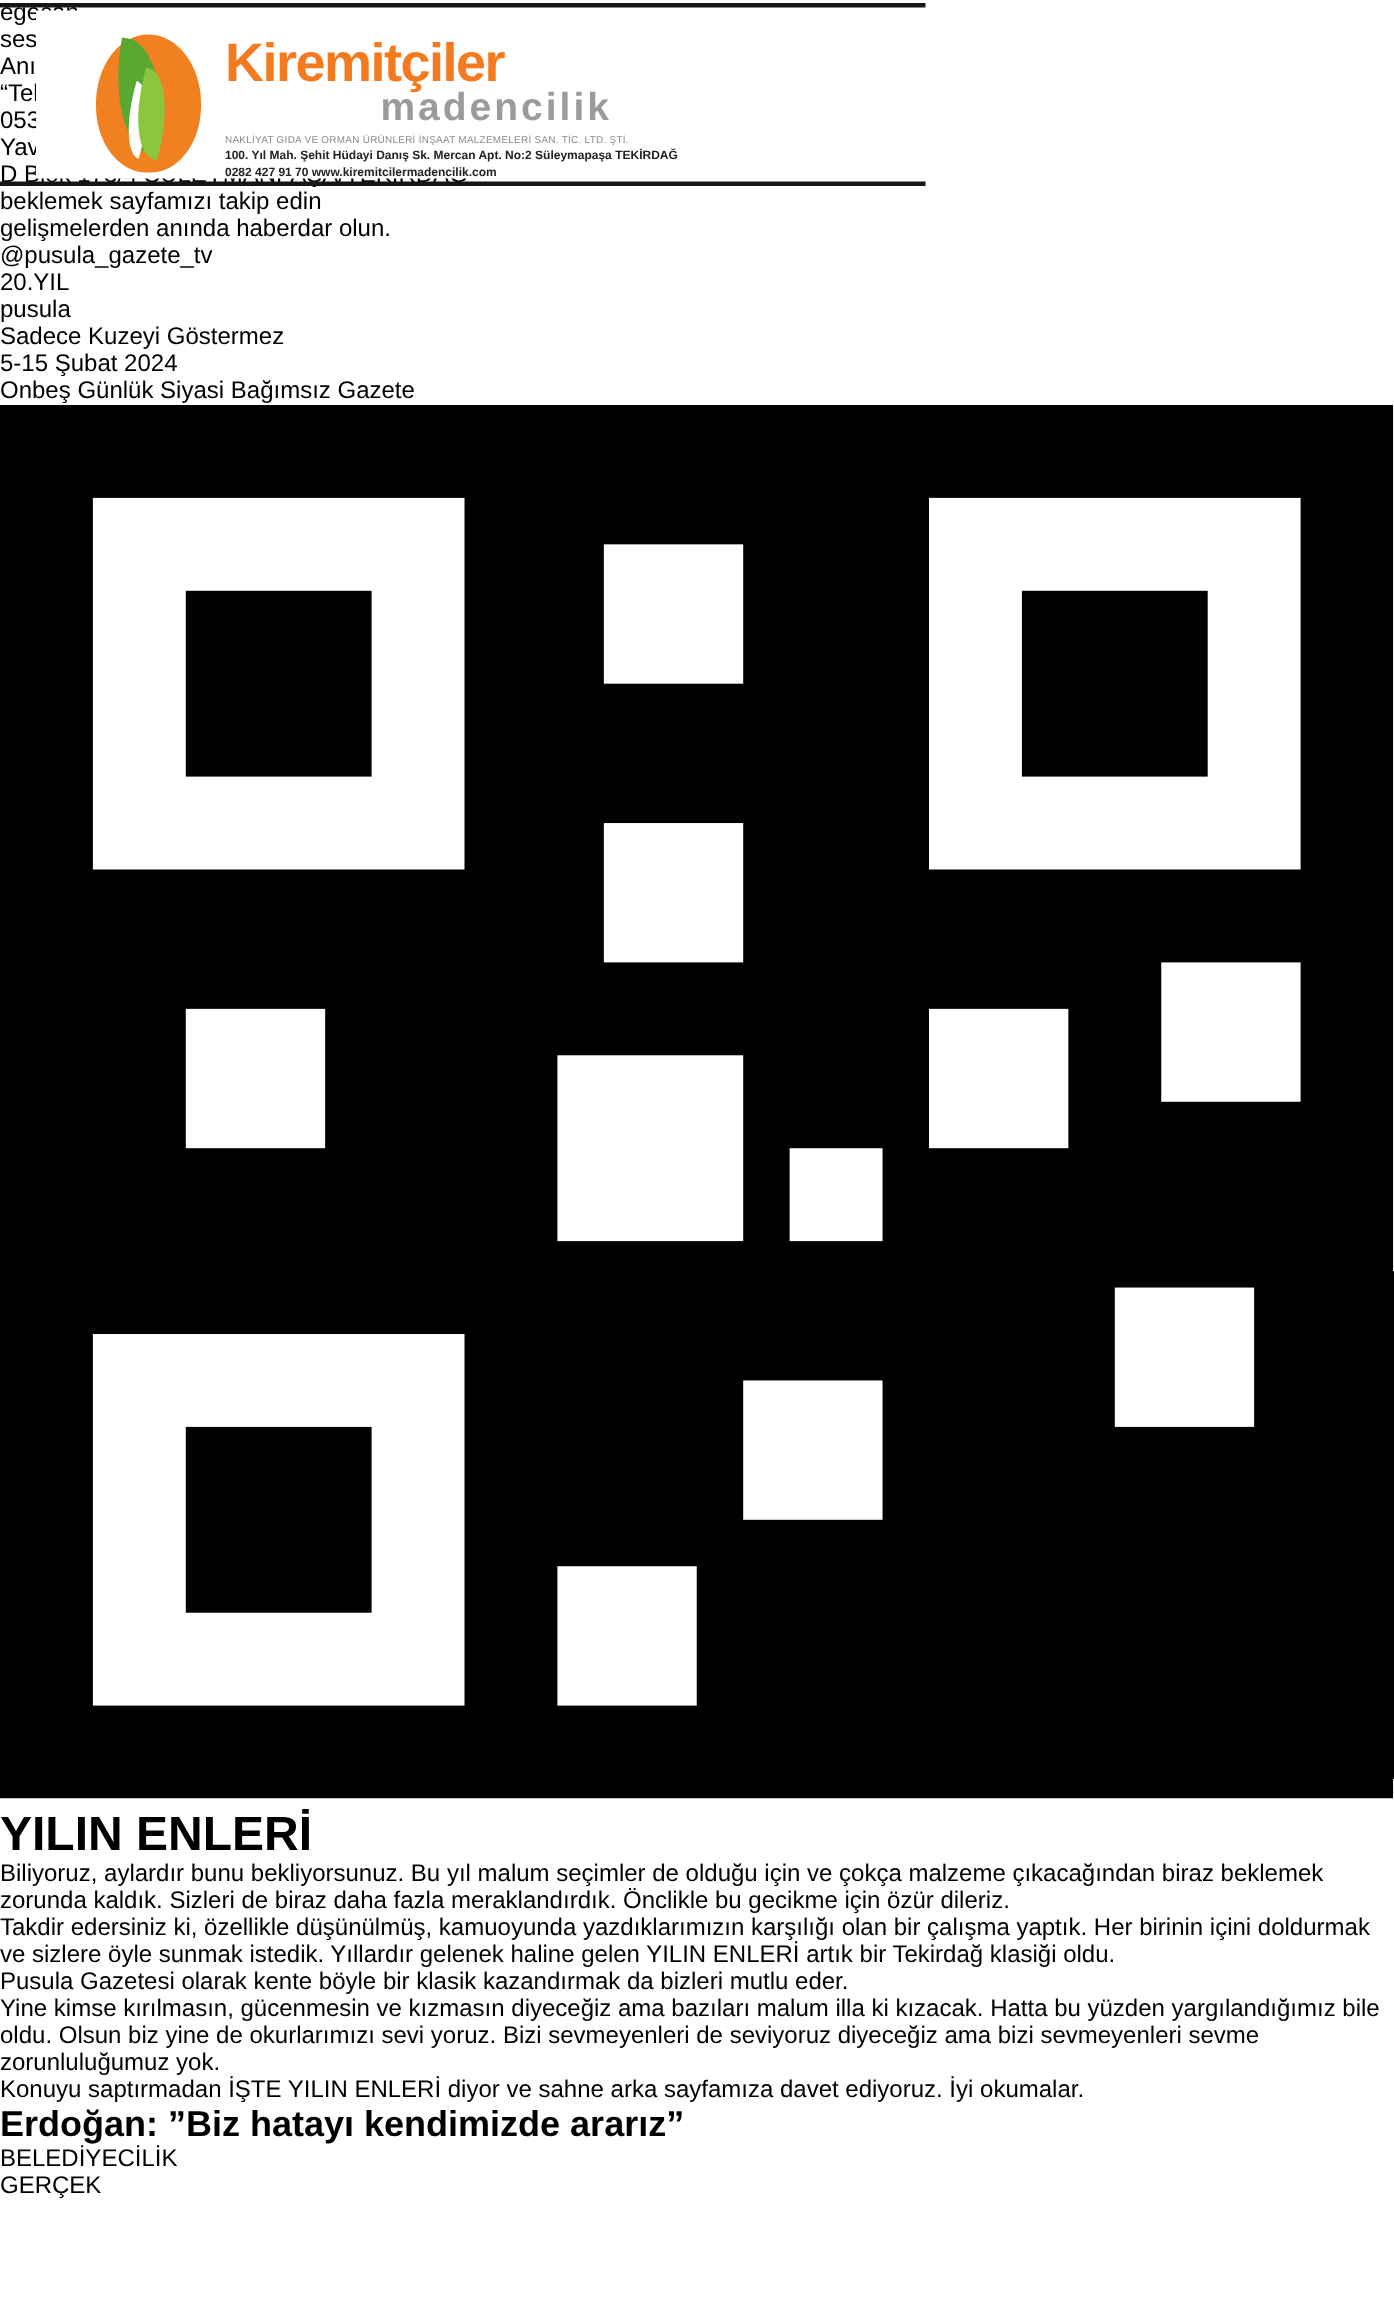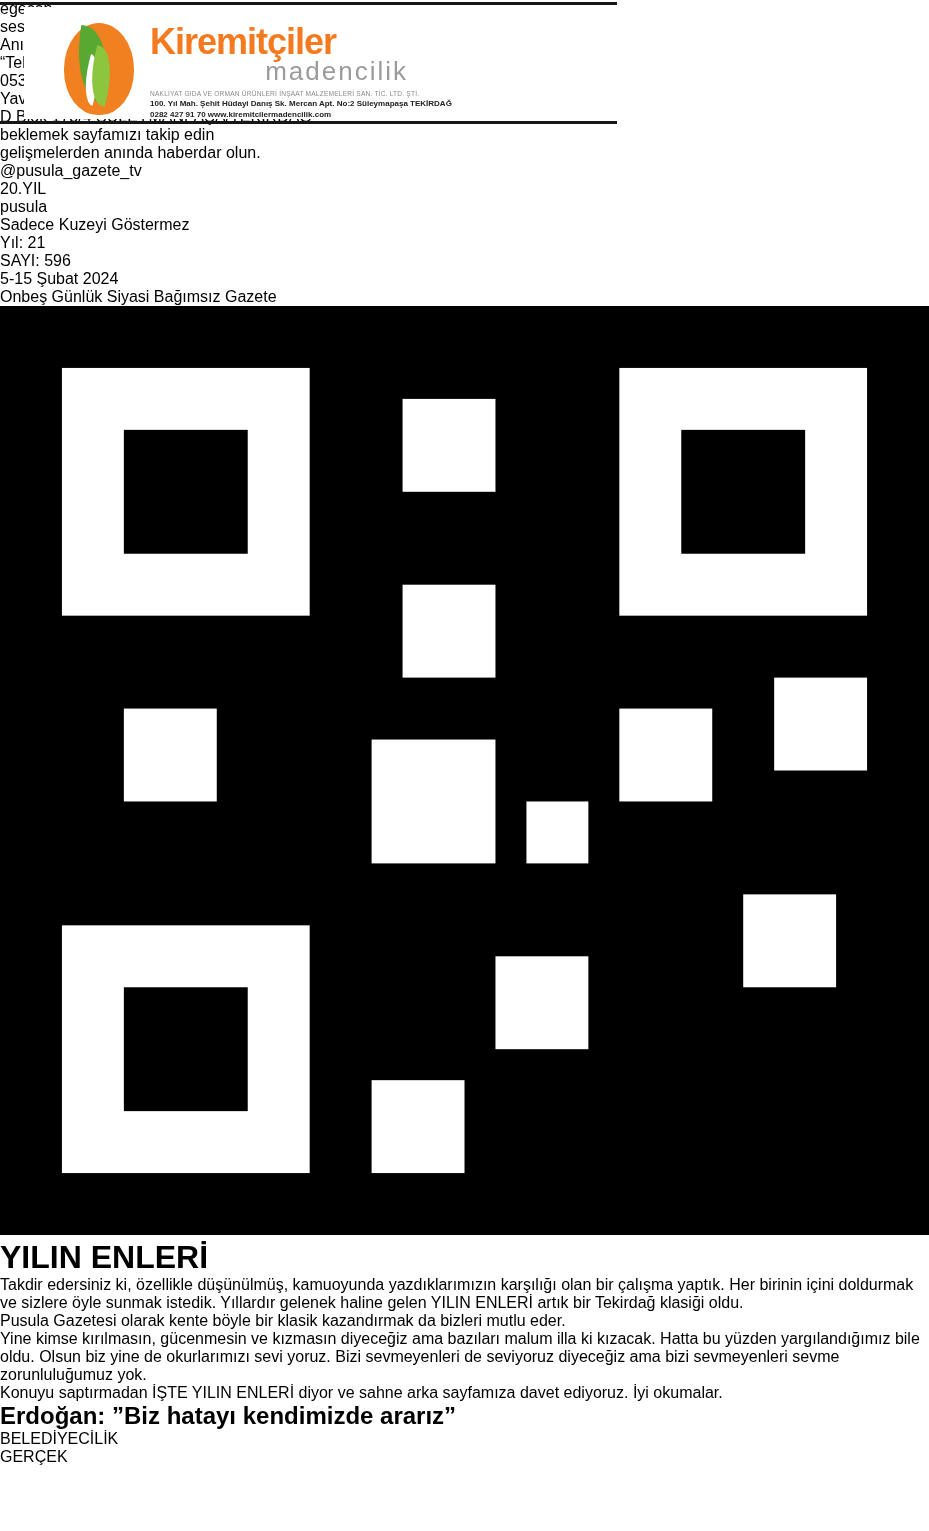--- a/index.html
+++ b/index.html
@@ -12,21 +12,21 @@
   .hline.h1 { top:2px; } .hline.h2 { top:121px; }
 
   
   .tl-ad { position:absolute; left:24px; top:7px; width:593px; height:112px; background:#fff; display:flex; align-items:flex-end; }
   .flame { position:relative; width:78px; height:98px; margin-left:36px; flex:0 0 auto; }
   .flame .f1 { position:absolute; inset:2px 4px 4px 4px; background:#f08020; border-radius:50% 50% 48% 48%; }
   .flame .f2 { position:absolute; top:6px; left:16px; width:34px; height:74px; background:#58a832; border-radius:0 90% 0 90%; transform:rotate(8deg); }
   .flame .f3 { position:absolute; top:26px; left:30px; width:22px; height:58px; background:#8cc63f; border-radius:0 90% 0 90%; transform:rotate(14deg); box-shadow:-8px 6px 0 -4px #fff; }
   .kire-text { width:258px; margin-left:12px; flex:0 0 auto; }
   .kire-brand { color:#f47a20; font-size:36px; font-weight:800; letter-spacing:-1px; line-height:1; }
-  .kire-sub { color:#9b9b9b; font-size:26px; font-weight:400; letter-spacing:2px; text-align:right; line-height:1; margin-top:-2px; }
+  .kire-sub { color:#9b9b9b; font-size:26px; font-weight:700; letter-spacing:2px; text-align:right; line-height:1; margin-top:-2px; }
   .kire-l1 { color:#8a8a8a; font-size:6.6px; margin-top:6px; letter-spacing:.2px; white-space:nowrap; }
   .kire-l2 { color:#222; font-size:8px; font-weight:700; margin-top:2px; white-space:nowrap; }
   .kire-photo { position:relative; margin-left:auto; width:206px; height:112px; overflow:hidden; background:linear-gradient(180deg,#d8d8cf 0 14%, #c9ba9b 14% 55%, #bda océ?}
    }
   .kire-photo { position:relative; margin-left:auto; width:206px; height:112px; overflow:hidden; background:linear-gradient(180deg,#d7d7ce 0 14%, #c9ba9b 14% 55%, #b9ab8d 55% 100%); }
   .kp-mach { position:absolute; top:22px; left:6px; width:130px; height:16px;
     background:
       linear-gradient(#e8b61e,#e8b61e) 0 4px/22px 10px no-repeat,
       linear-gradient(#d9a91c,#d9a91c) 34px 2px/26px 12px no-repeat,
       linear-gradient(#e8b61e,#e8b61e) 72px 5px/20px 9px no-repeat,
@@ -190,24 +190,20 @@
       <div class="nazar"></div>
       <div class="mh-20">20.YIL</div>
     </div>
     <div class="mh-mid">
       <div class="pusula-logo">pusula</div>
       <div class="ata"></div>
       <div class="pigeons"></div>
       <div class="mh-slogan">Sadece Kuzeyi Göstermez</div>
     </div>
     <div class="mh-bot">
-      <div class="mh-yr">
-        <div>Yıl: 21</div>
-        <div>SAYI: 596</div>
-      </div>
       <div class="mh-date">5-15 Şubat 2024</div>
       <div class="mh-tag">Onbeş Günlük Siyasi Bağımsız Gazete</div>
       <svg class="qr" viewBox="0 0 30 30">
         <rect width="30" height="30" fill="#000"></rect>
         <rect x="2" y="2" width="8" height="8" fill="#fff"></rect>
           <rect x="4" y="4" width="4" height="4" fill="#000"></rect>
         <rect x="20" y="2" width="8" height="8" fill="#fff"></rect>
           <rect x="22" y="4" width="4" height="4" fill="#000"></rect>
         <rect x="2" y="20" width="8" height="8" fill="#fff"></rect>
           <rect x="4" y="22" width="4" height="4" fill="#000"></rect>
@@ -244,20 +240,21 @@
           <div class="av t8"></div>
           <div class="av t9"></div>
           <div class="av t10"></div>
         </div>
       <div class="crow r4">
           <div class="av t11"></div>
           <div class="av t12"></div>
           <div class="av t13"></div>
         </div>
     </div>
+    <p>Biliyoruz, aylardır bunu bekliyorsunuz. Bu yıl malum seçimler de olduğu için ve çokça malzeme çıkacağından biraz beklemek zorunda kaldık. Sizleri de biraz daha fazla meraklandırdık. Önclikle bu gecikme için özür dileriz.</p>
     <p>Takdir edersiniz ki, özellikle düşünülmüş, kamuoyunda yazdıklarımızın karşılığı olan bir çalışma yaptık. Her birinin içini doldurmak ve sizlere öyle sunmak istedik. Yıllardır gelenek haline gelen YILIN ENLERİ artık bir Tekirdağ klasiği oldu.</p>
     <p>Pusula Gazetesi olarak kente böyle bir klasik kazandırmak da bizleri mutlu eder.</p>
     <p>Yine kimse kırılmasın, gücenmesin ve kızmasın diyeceğiz ama bazıları malum illa ki kızacak. Hatta bu yüzden yargılandığımız bile oldu. Olsun biz yine de okurlarımızı sevi yoruz. Bizi sevmeyenleri de seviyoruz diyeceğiz ama bizi sevmeyenleri sevme zorunluluğumuz yok.</p>
     <p>Konuyu saptırmadan İŞTE YILIN ENLERİ diyor ve sahne arka sayfamıza davet ediyoruz. İyi okumalar.</p>
   </section>
 
   <section class="erd">
     <h2 class="erd-h"><span>Erdoğan: ”Biz hatayı kendimizde ararız”</span></h2>
     <div class="erd-photo">
       <div class="ep-l1">BELEDİYECİLİK</div>

